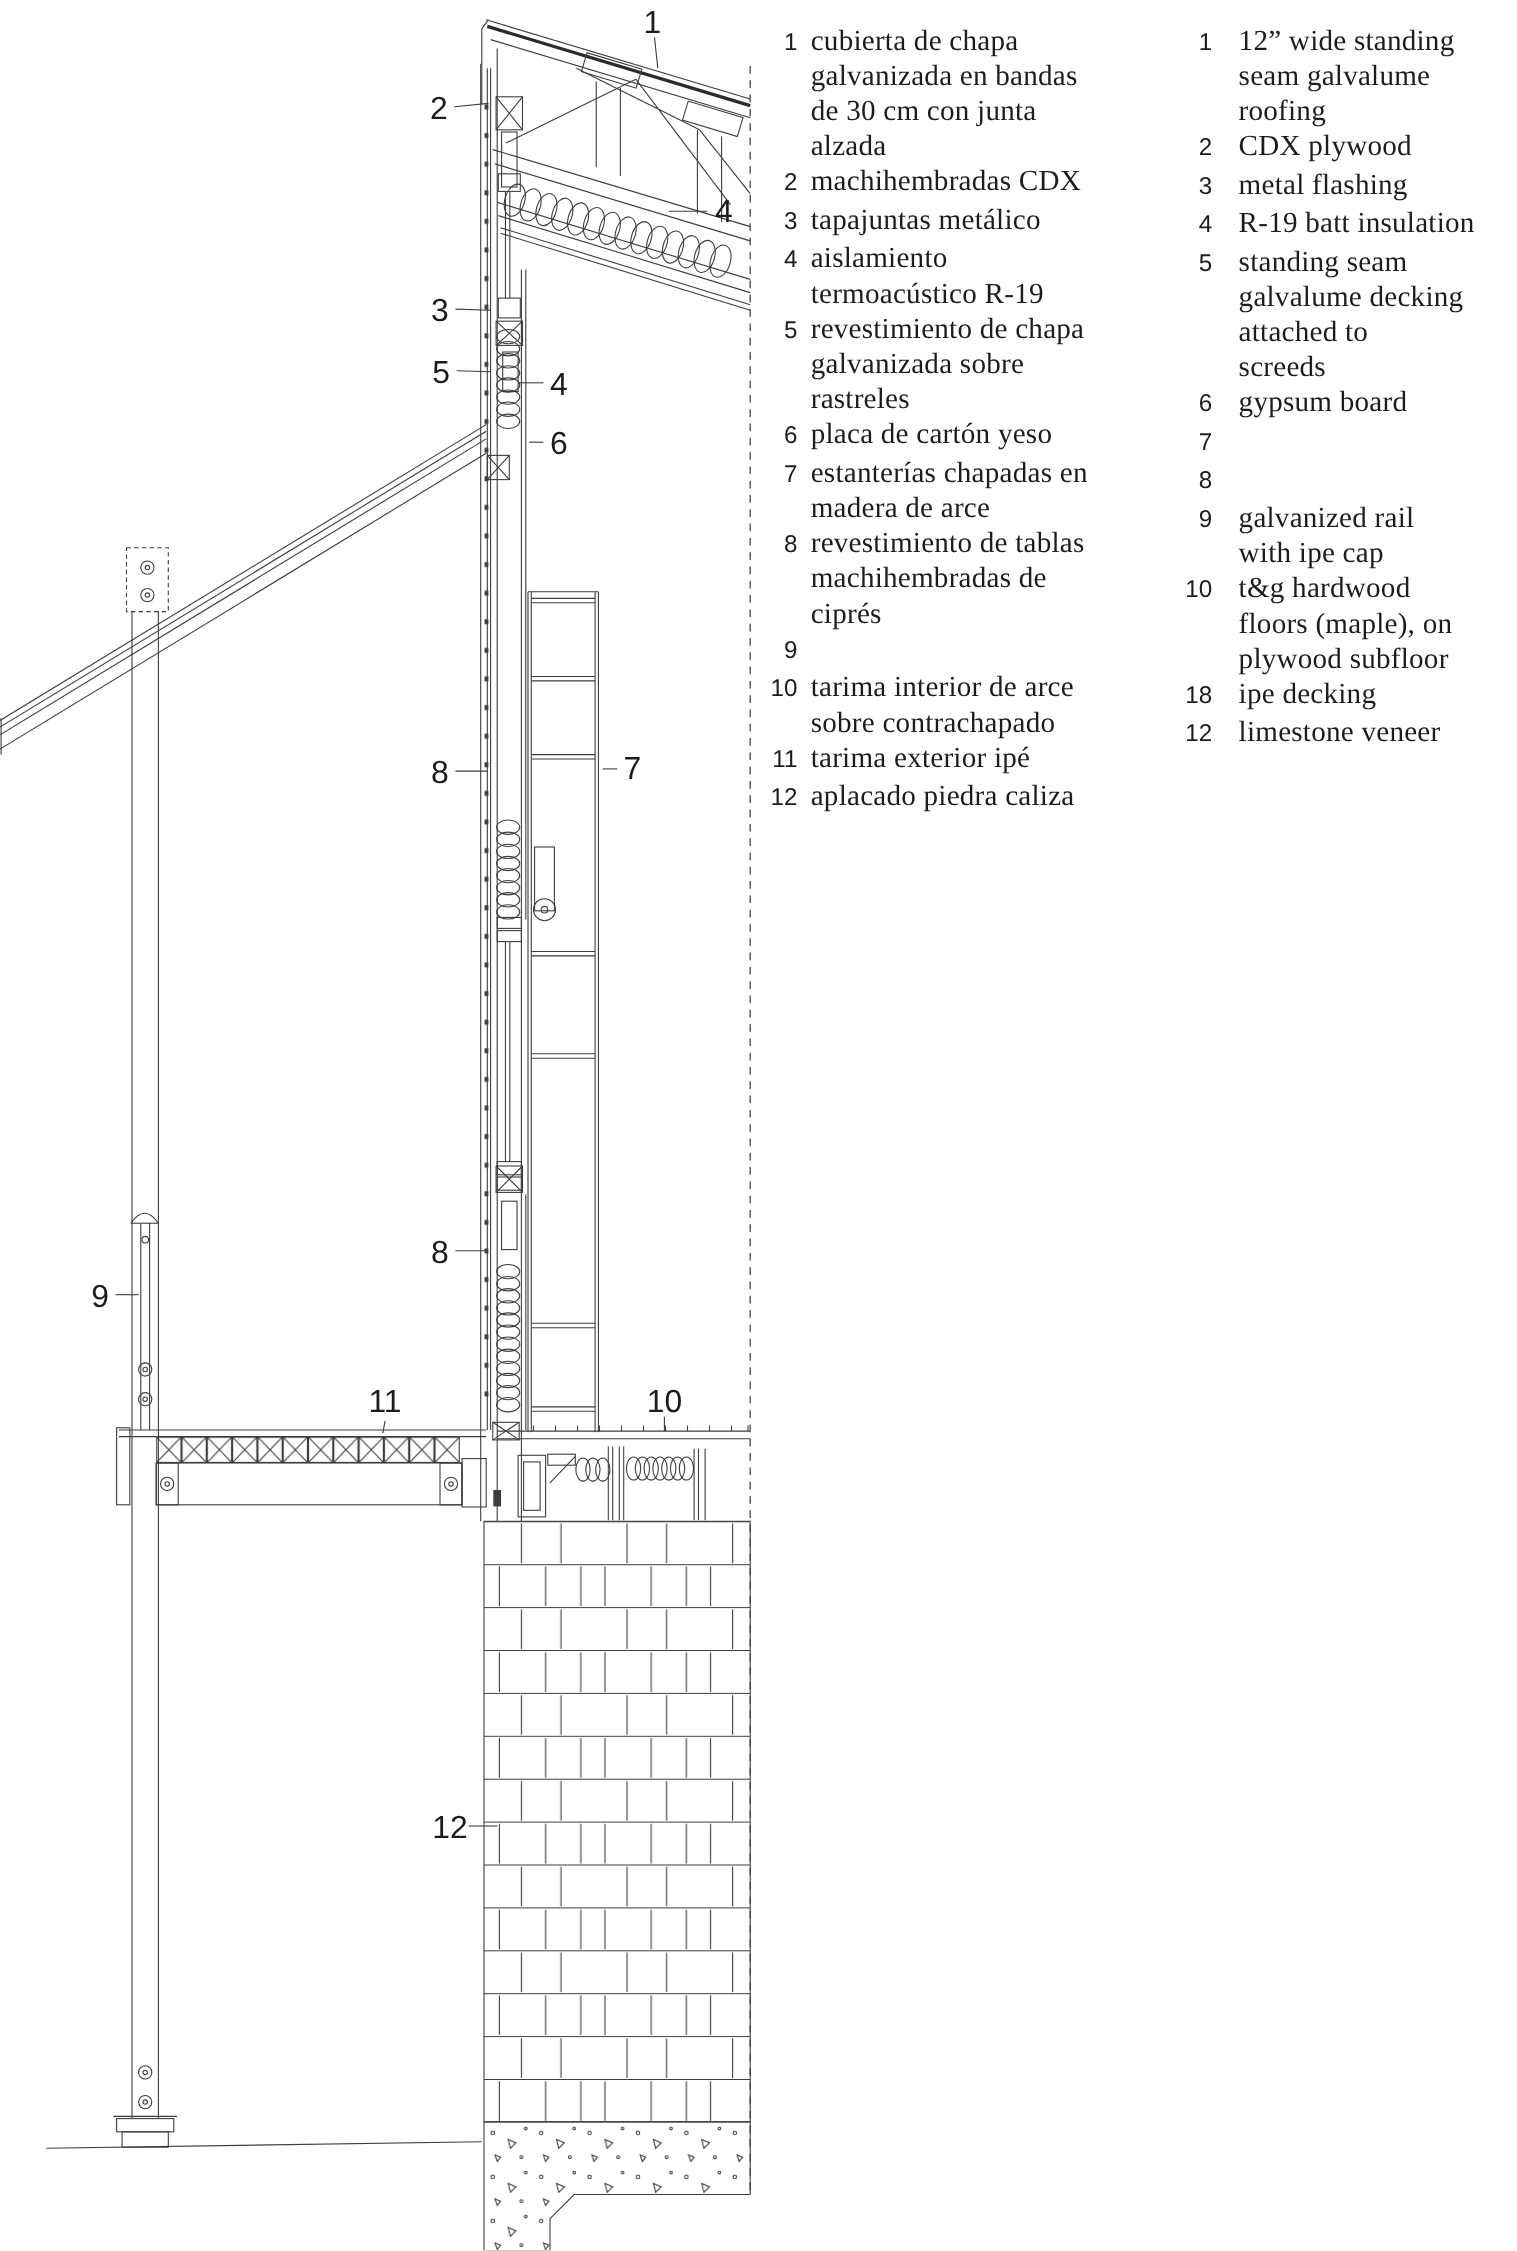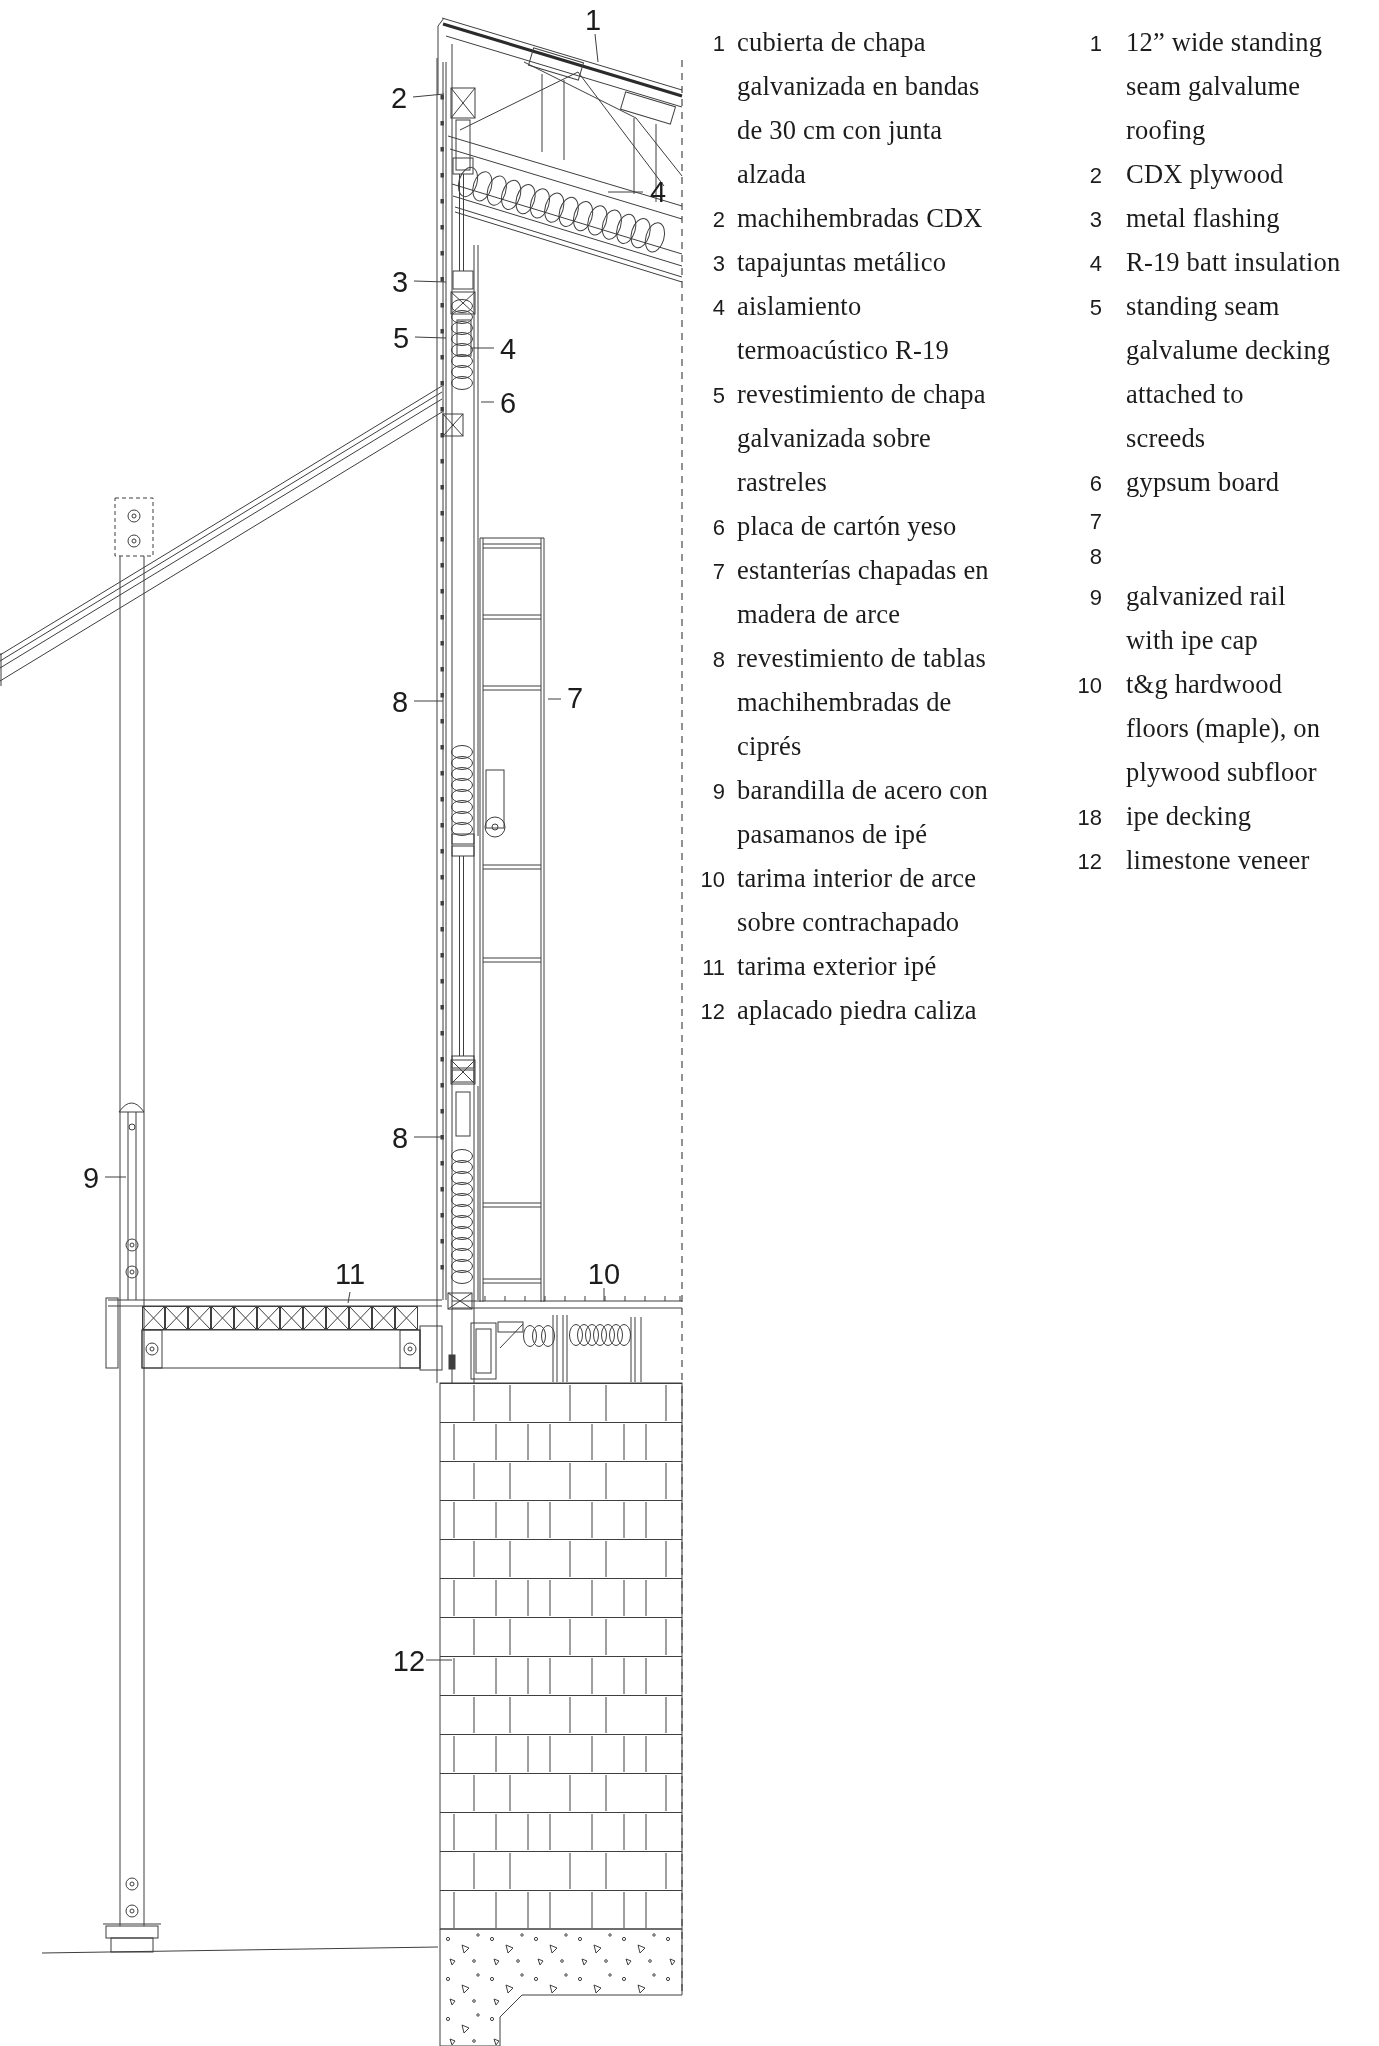--- a/index.html
+++ b/index.html
@@ -22,21 +22,21 @@
   .legend-en{left:1068px;width:300px;}
   .li{display:flex;align-items:baseline;}
   .num{
     font-family:"Liberation Sans",sans-serif;
     font-size:22px;line-height:35px;color:#1c1c1c;
     display:inline-block;flex:0 0 auto;text-align:right;
   }
   .legend-es .num{width:30px;margin-right:12px;}
   .legend-en .num{width:34px;margin-right:24px;}
   .txt{
-    font-size:26.5px;line-height:44px;white-space:pre-line;
+    font-size:26.5px;line-height:32px;white-space:pre-line;
     letter-spacing:0.2px;
   }
   .legend-en .txt{}
 </style>
 </head>
 <body>
 
 <div class="canvas">
 
   <svg width="1379" height="2046" viewBox="0 0 1379 2046">
@@ -347,22 +347,20 @@
 madera de arce</span>
       </div>
     <div class="li">
         <span class="num">8</span>
         <span class="txt">revestimiento de tablas
 machihembradas de
 ciprés</span>
       </div>
     <div class="li">
         <span class="num">9</span>
-        <span class="txt">barandilla de acero con
-pasamanos de ipé</span>
       </div>
     <div class="li">
         <span class="num">10</span>
         <span class="txt">tarima interior de arce
 sobre contrachapado</span>
       </div>
     <div class="li">
         <span class="num">11</span>
         <span class="txt">tarima exterior ipé</span>
       </div>

